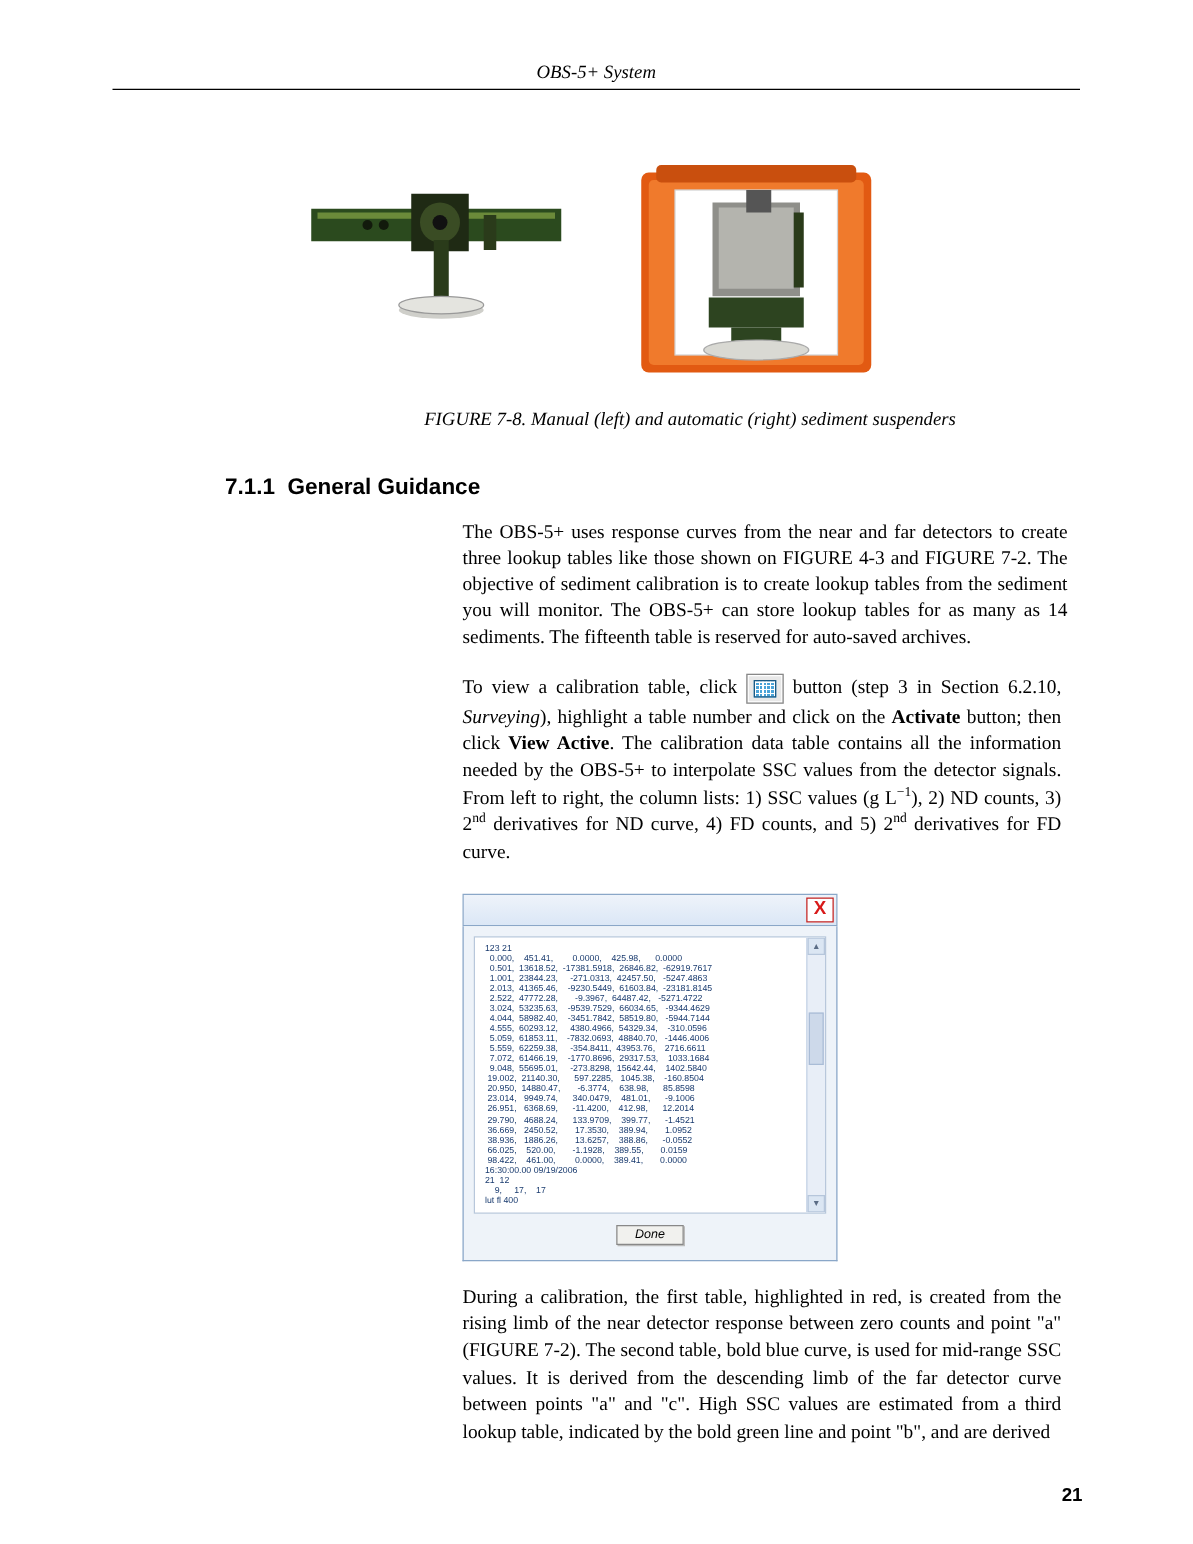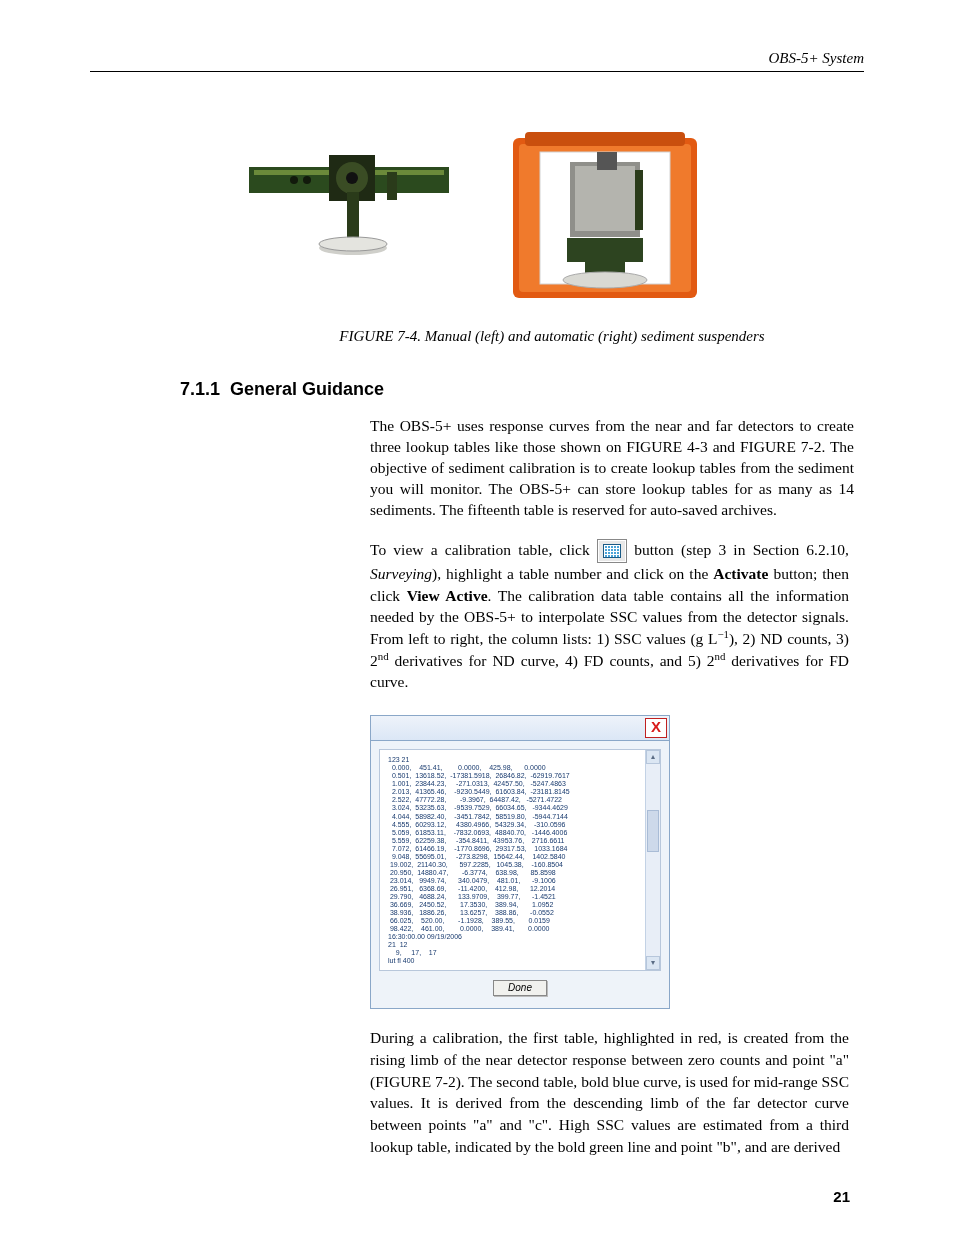--- a/index.html
+++ b/index.html
@@ -14,21 +14,21 @@
     height: 1235px;
     position: relative;
     box-sizing: border-box;
     padding: 50px 90px 40px 90px;
   }
   .header-line {
     border-bottom: 1px solid #000;
     margin-bottom: 6px;
   }
   .header-title {
-    text-align: right;
+    text-align: center;
     font-style: italic;
     font-size: 15px;
     margin-bottom: 4px;
   }
   .figure-row {
     display: flex;
     justify-content: center;
     gap: 16px;
     margin-top: 40px;
   }
@@ -176,21 +176,21 @@
     background: #f1f1ee;
     border: 1px solid #888;
     font-size: 10px;
     padding: 1px 14px 2px 14px;
     box-shadow: 1px 1px 0 #bbb;
     font-family: "MS Sans Serif", Arial, sans-serif;
   }
   .page-num {
     position: absolute;
     bottom: 30px;
-    right: 104px;
+    right: 88px;
     font-family: Arial, Helvetica, sans-serif;
     font-weight: bold;
     font-size: 15px;
   }
   sup { font-size: 0.7em; line-height: 0; }
 </style>
 </head>
 <body>
 
 <div class="page">
@@ -226,21 +226,21 @@
         <rect x="90" y="54" width="60" height="65" fill="#b4b4ae"></rect>
         <rect x="112" y="40" width="20" height="18" fill="#555"></rect>
         <rect x="82" y="126" width="76" height="24" fill="#2d4420"></rect>
         <rect x="100" y="150" width="40" height="16" fill="#2d4420"></rect>
         <ellipse cx="120" cy="168" rx="42" ry="8" fill="#d9d9d3" stroke="#aaa"></ellipse>
         <rect x="150" y="58" width="8" height="60" fill="#2a3b1a"></rect>
       </svg>
     </div>
   </div>
 
-  <div class="caption">FIGURE 7-4.  Manual (left) and automatic (right) sediment suspenders</div>
+  <div class="caption">FIGURE 7-8.  Manual (left) and automatic (right) sediment suspenders</div>
 
   <div class="section-heading">
     <span>7.1.1</span>&nbsp;&nbsp;<span>General Guidance</span>
   </div>
 
   <div class="body-text">The OBS-5+ uses response curves from the near and far detectors to create three lookup tables like those shown on FIGURE 4-3 and FIGURE 7-2.  The objective of sediment calibration is to create lookup tables from the sediment you will monitor.  The OBS-5+ can store lookup tables for as many as 14 sediments.  The fifteenth table is reserved for auto-saved archives.</div>
 
   <div class="body-text2">
     <span>To view a calibration table, click </span><span class="inline-icon"></span><span> button (step 3 in Section 6.2.10, </span><i>Surveying</i><span>), highlight a table number and click on the </span><b>Activate</b><span> button; then click </span><b>View Active</b><span>.  The calibration data table contains all the information needed by the OBS-5+ to interpolate SSC values from the detector signals.  From left to right, the column lists: 1) SSC values (g L</span><sup>−1</sup><span>), 2) ND counts, 3) 2</span><sup>nd</sup><span> derivatives for ND curve, 4) FD counts, and 5) 2</span><sup>nd</sup><span> derivatives for FD curve.</span>
   </div>

